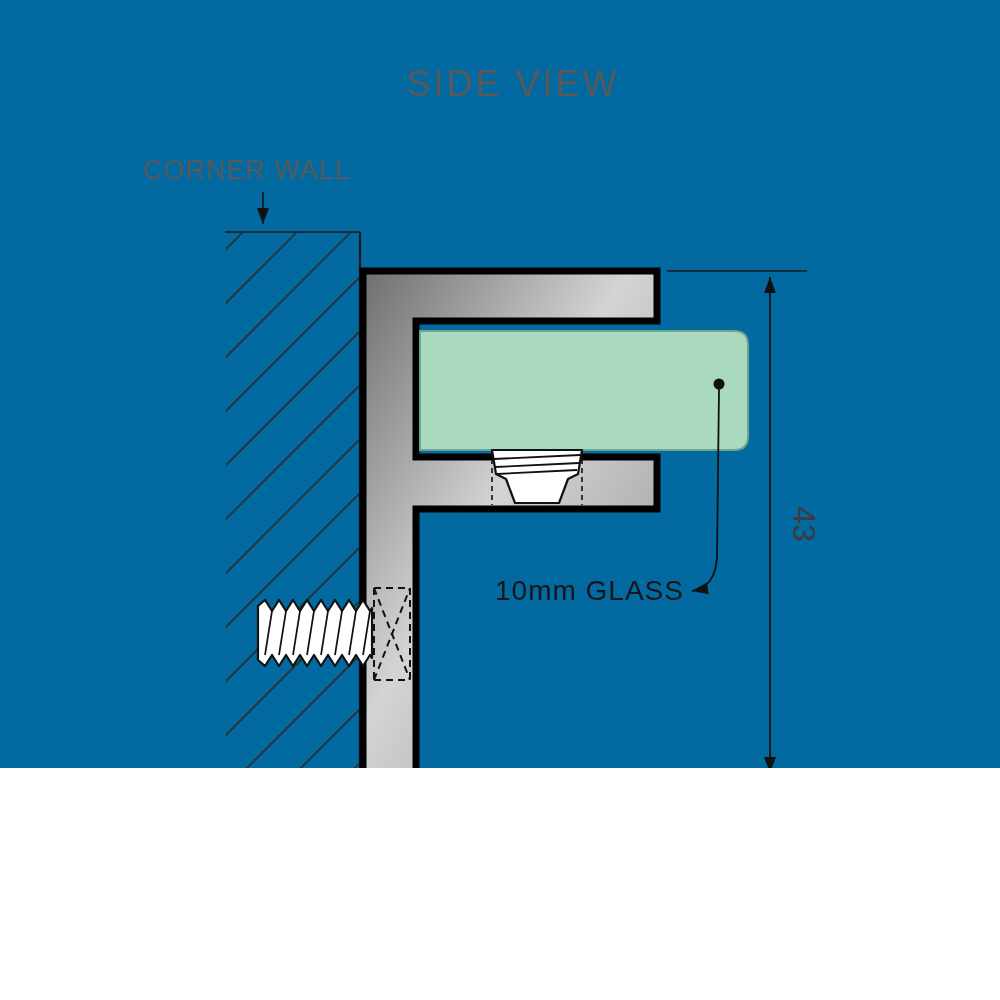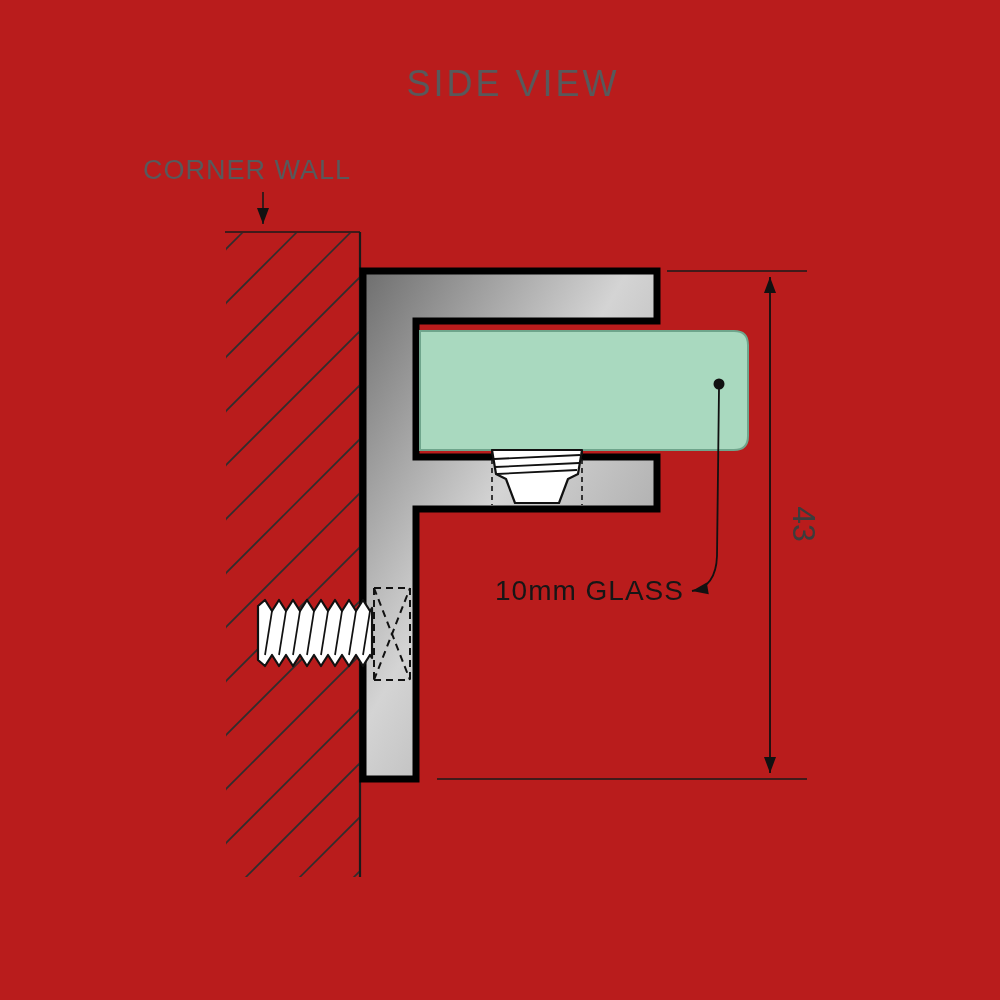--- a/index.html
+++ b/index.html
@@ -1,17 +1,17 @@
 <!DOCTYPE html>
 <html><head>
 <meta charset="utf-8">
 <style>
   html,body{margin:0;padding:0;background:#ffffff;}
   .canvas{
-    position:relative;width:1000px;height:1000px;background:#b91c1c;
+    position:relative;width:1000px;height:768px;background:#0369a1;
     font-family:"Liberation Sans","DejaVu Sans",sans-serif;
   }
   svg{display:block;}
   .title-text{
     font-family:"Liberation Sans","DejaVu Sans",sans-serif;
     font-size:36px;fill:#58595b;letter-spacing:3px;
   }
   .label-gray{
     font-family:"Liberation Sans","DejaVu Sans",sans-serif;
     font-size:27px;fill:#58595b;letter-spacing:1px;

